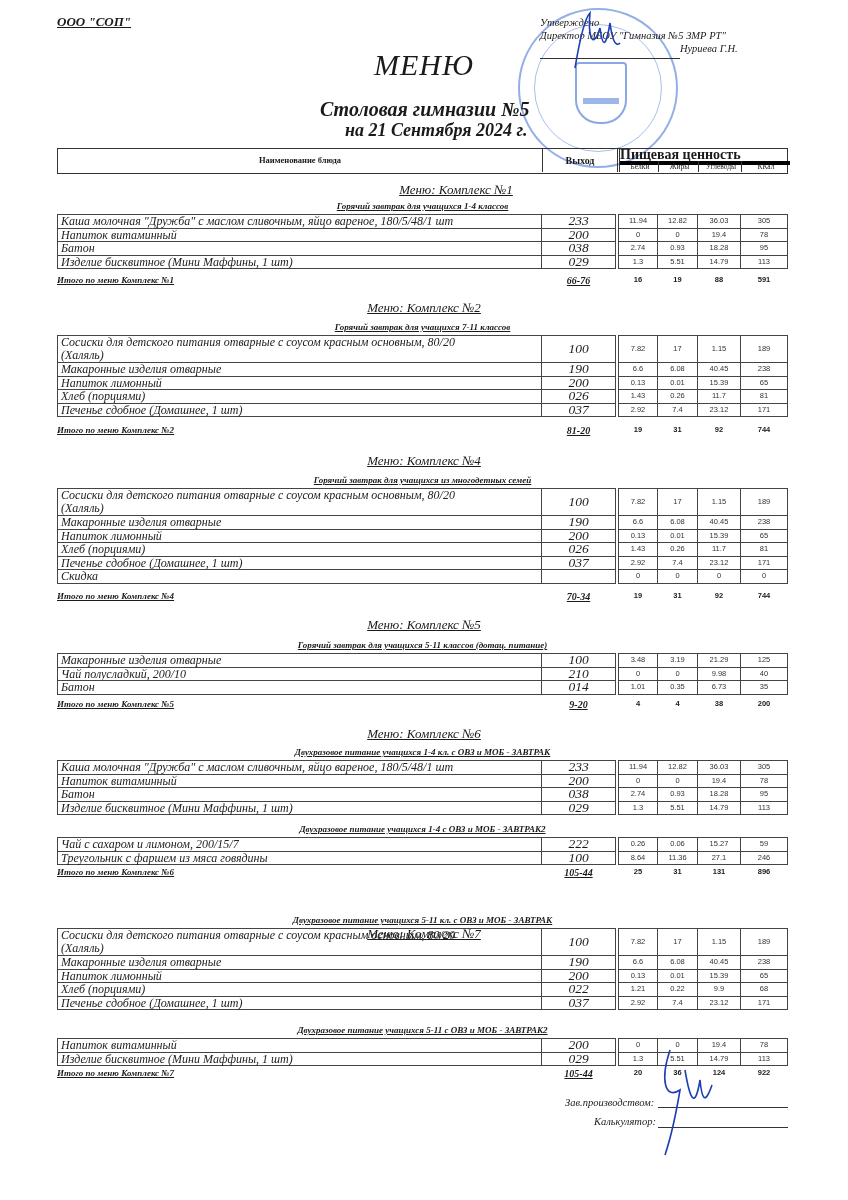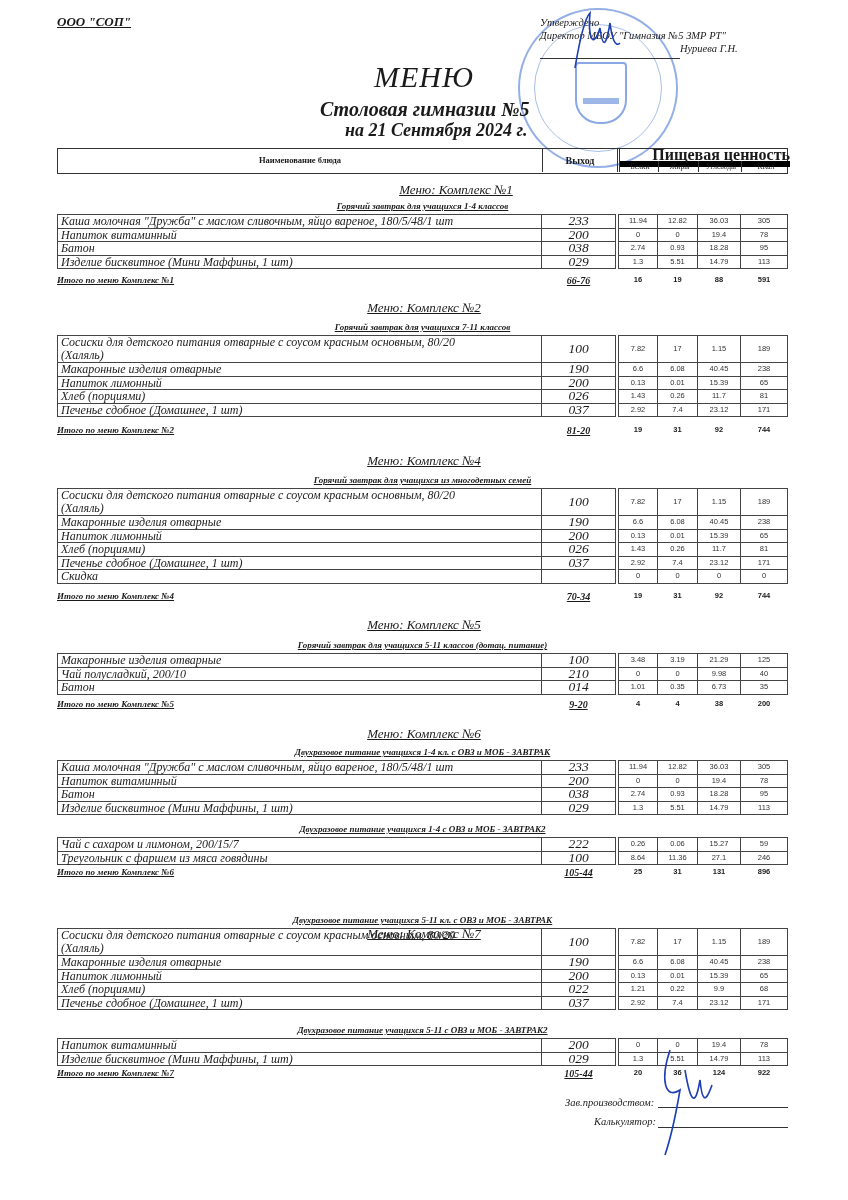--- a/index.html
+++ b/index.html
@@ -3,42 +3,42 @@
 <meta charset="utf-8">
 <style>
   html, body { margin: 0; padding: 0; background: #ffffff; }
   body { width: 848px; height: 1200px; position: relative; overflow: hidden;
          font-family: "Liberation Serif", serif; color: #1a1a1a; }
   .org { position: absolute; left: 57px; top: 14px; font-size: 13px; font-style: italic;
          font-weight: bold; text-decoration: underline; }
   .approve { position: absolute; left: 540px; top: 16px; font-size: 10.5px; font-style: italic; line-height: 13px; }
   .approve .l3 { padding-left: 140px; }
   .approve .sig-line { position: absolute; left: 0; top: 42px; width: 140px; border-top: 1px solid #333; }
-  .title { position: absolute; left: 0; width: 848px; text-align: center; top: 60px;
+  .title { position: absolute; left: 0; width: 848px; text-align: center; top: 48px;
            font-size: 30px; font-style: italic; letter-spacing: 1px; }
   .subtitle { position: absolute; left: 320px; top: 98px; font-size: 20px; font-style: italic; font-weight: bold; }
   .date { position: absolute; left: 345px; top: 120px; font-size: 18px; font-style: italic; font-weight: bold; }
 
   .stamp { position: absolute; left: 518px; top: 8px; width: 160px; height: 160px; border-radius: 50%;
            border: 2px solid rgba(60,110,210,0.55); box-sizing: border-box; }
   .stamp::before { content: ""; position: absolute; left: 14px; top: 14px; right: 14px; bottom: 14px;
            border-radius: 50%; border: 1.5px solid rgba(60,110,210,0.45); }
   .stamp .crest { position: absolute; left: 55px; top: 52px; width: 48px; height: 58px;
            border: 2px solid rgba(60,110,210,0.6); border-radius: 4px 4px 24px 24px; }
   .stamp .crest::after { content: ""; position: absolute; left: 6px; right: 6px; top: 34px; height: 6px;
            background: rgba(60,110,210,0.5); }
   .signature { position: absolute; left: 560px; top: 8px; width: 70px; height: 70px; }
 
   .hdr { position: absolute; left: 57px; top: 148px; width: 731px; height: 26px; border: 1px solid #333;
          box-sizing: border-box; font-size: 8.5px; font-weight: bold; }
   .hdr .name { position: absolute; left: 0; top: 0; width: 484px; height: 23px; line-height: 23px; text-align: center; }
   .hdr .out { position: absolute; left: 484px; top: 0; width: 74px; height: 23px; line-height: 23px; text-align: center;
               border-left: 1px solid #333; border-right: 1px solid #333; font-size: 10px; }
-  .hdr .nv { position: absolute; left: 561px; top: 0; width: 170px; height: 12px; line-height: 12px; text-align: right;
-             font-size: 16px; border-bottom: 6px solid #000000; border-left: 1px solid #333; }
+  .hdr .nv { position: absolute; left: 561px; top: 0; width: 170px; height: 12px; line-height: 12px; text-align: left;
+             font-size: 14px; border-bottom: 4px solid #000000; border-left: 1px solid #333; }
   .hdr .sub { position: absolute; top: 12px; height: 11px; line-height: 11px; text-align: center;
               font-weight: normal; font-size: 7.5px; border-left: 1px solid #333; }
 
   .sec-title { position: absolute; left: 0; width: 848px; text-align: center; font-size: 13px; font-style: italic;
                text-decoration: underline; }
   .group-title { position: absolute; left: 57px; width: 731px; text-align: center; font-size: 9px; font-style: italic;
                  font-weight: bold; text-decoration: underline; }
   .grp-table { position: absolute; left: 57px; }
   .row { position: relative; height: 13.5px; }
   .row.tall { height: 27px; }

